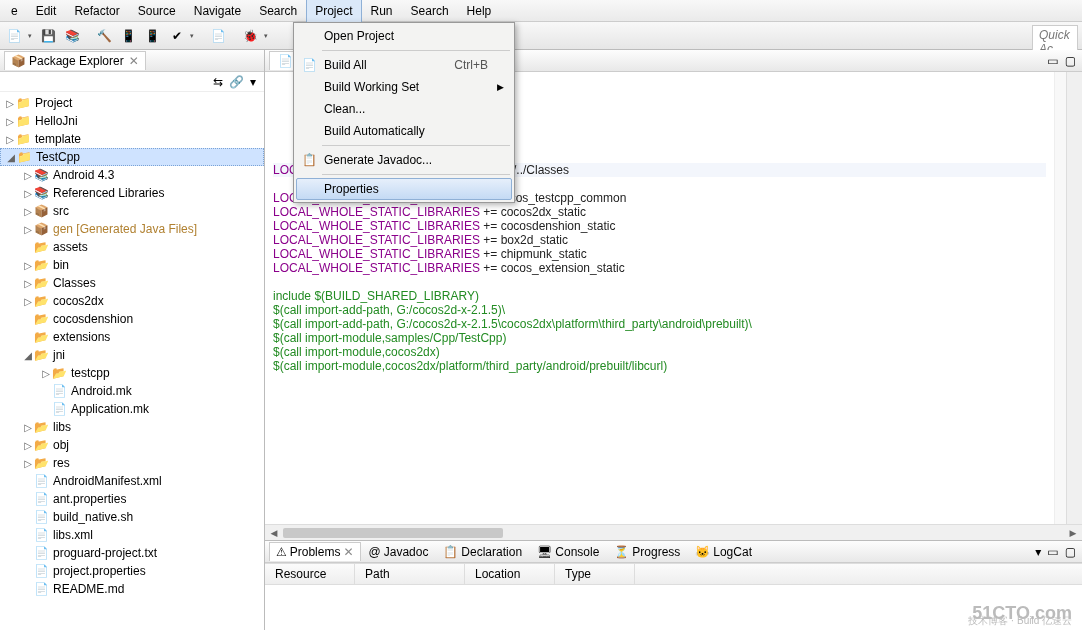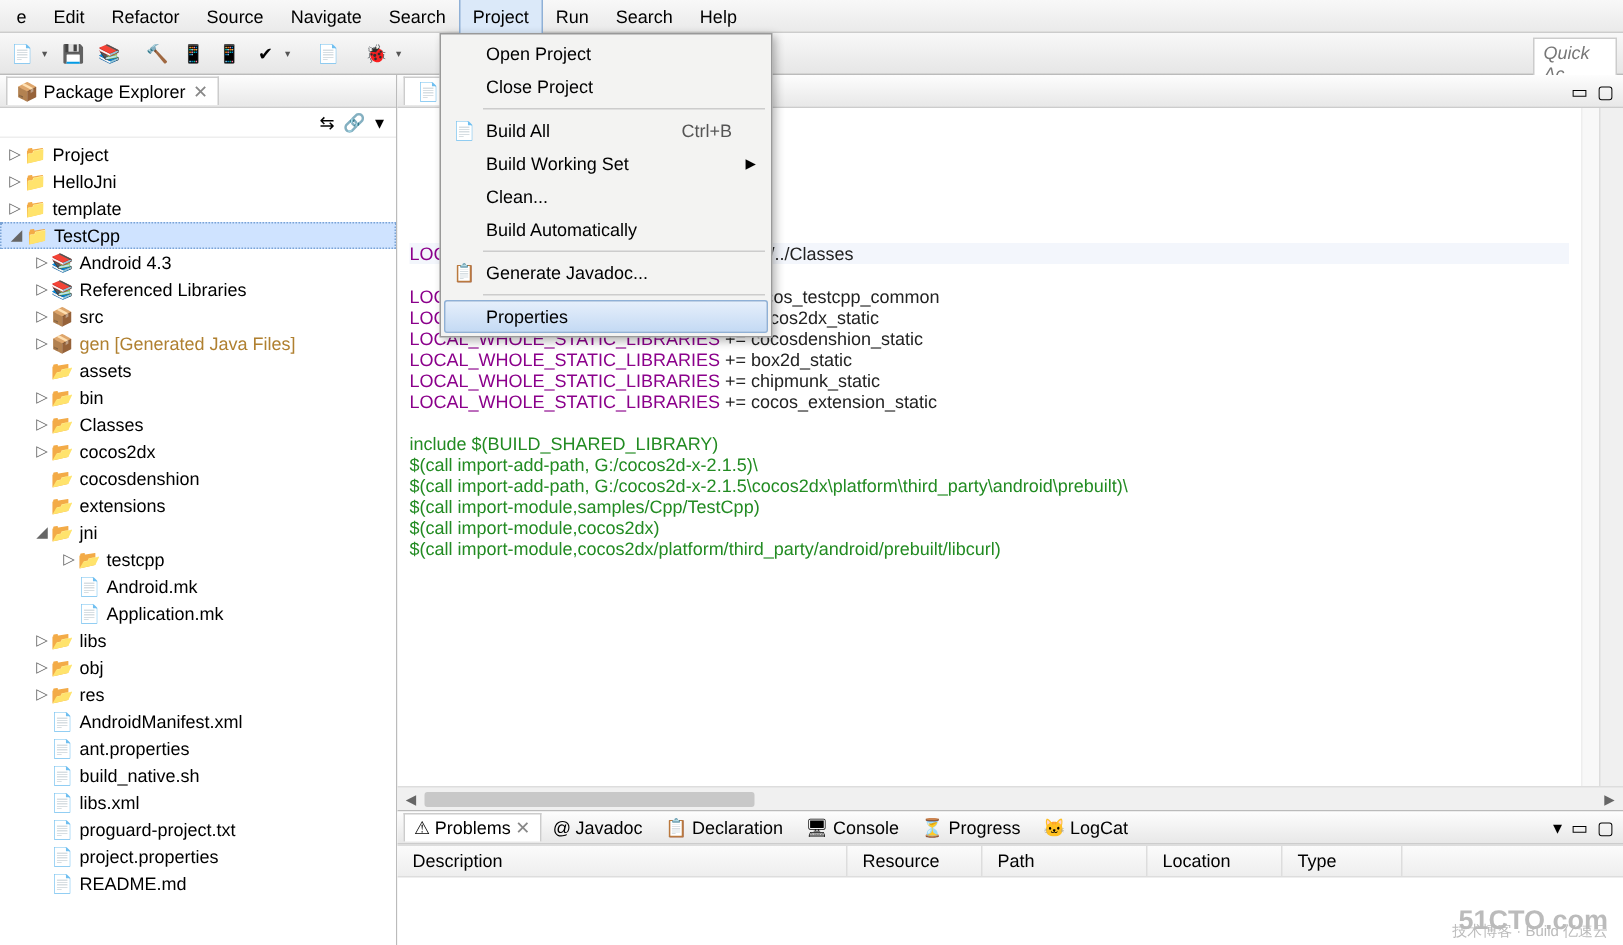--- a/index.html
+++ b/index.html
@@ -4,21 +4,21 @@
 <style>
 *{box-sizing:border-box;margin:0;padding:0;font-family:Tahoma,Arial,sans-serif;font-size:12px;user-select:none}
 body{background:#f5f5f0;width:1082px;height:630px;overflow:hidden;position:relative}
 .menubar{height:22px;background:linear-gradient(#f8f8f8,#eaeaea);border-bottom:1px solid #ccc;display:flex;align-items:center;padding-left:2px}
 .menubar .m{padding:3px 9px;cursor:pointer}
 .menubar .m.open{background:#dbe9f9;border:1px solid #8fb0d6;padding:18px 8px}
 .toolbar{height:28px;background:linear-gradient(#f8f8f8,#e6e6e6);border-bottom:1px solid #bbb;display:flex;align-items:center;padding:0 4px;gap:2px;position:relative}
 .tb{width:22px;height:22px;display:flex;align-items:center;justify-content:center;cursor:pointer;border-radius:2px}
 .tbsep{width:6px}
 .dropdown-arrow{width:8px;font-size:7px;color:#555}
-.quickaccess{position:absolute;right:4px;top:3px;background:#fff;border:1px solid #ccc;padding:2px 6px;color:#777;font-style:italic;width:56px}
+.quickaccess{position:absolute;right:4px;top:3px;background:#fff;border:1px solid #ccc;padding:2px 6px;color:#777;font-style:italic;width:46px}
 .workspace{display:flex;height:calc(100% - 50px)}
 .left{width:265px;background:#fff;border-right:1px solid #bbb;display:flex;flex-direction:column}
 .viewhead{height:22px;background:linear-gradient(#fdfdfd,#e8e8e8);border-bottom:1px solid #ccc;display:flex;align-items:center;padding:0 4px;gap:4px}
 .viewhead .tab{background:#fff;border:1px solid #ccc;border-bottom:none;padding:2px 6px;display:flex;align-items:center;gap:3px;font-size:11px}
 .viewhead .tab .x{color:#888;margin-left:2px}
 .viewtools{height:20px;display:flex;justify-content:flex-end;align-items:center;gap:6px;padding:0 8px;border-bottom:1px solid #eee}
 .tree{flex:1;overflow:auto;padding:2px 0}
 .tn{display:flex;align-items:center;height:18px;padding-left:4px;white-space:nowrap;cursor:pointer}
 .tn.sel{background:#cfe3ff;border:1px dotted #7aa3d6;height:18px}
 .tw{display:inline-block;width:12px;text-align:center;color:#666;font-size:10px}
@@ -304,37 +304,33 @@
             <span>🐱</span>
             <span>LogCat</span>
           </div>
           <div class="edtools">
      <span>▾</span>
      <span>▭</span>
      <span>▢</span>
     </div>
    </div>
    <div class="probhead" id="probhead">
-          <div class="ph" style="width: 300px;">Description</div>
           <div class="ph" style="width: 90px;">Resource</div>
           <div class="ph" style="width: 110px;">Path</div>
           <div class="ph" style="width: 90px;">Location</div>
           <div class="ph" style="width: 80px;">Type</div>
         </div>
   </div>
  </div>
 </div>
 
 <div class="menu" id="projmenu">
     <div class="mi">
       <span>Open Project</span>
     </div>
-    <div class="mi">
-      <span>Close Project</span>
-    </div>
     <div class="msep"></div>
     <div class="mi">
       <span class="mic">📄</span>
       <span>Build All</span>
       <span class="sc">Ctrl+B</span>
     </div>
     <div class="mi">
       <span>Build Working Set</span>
       <span class="ar">▶</span>
     </div>

